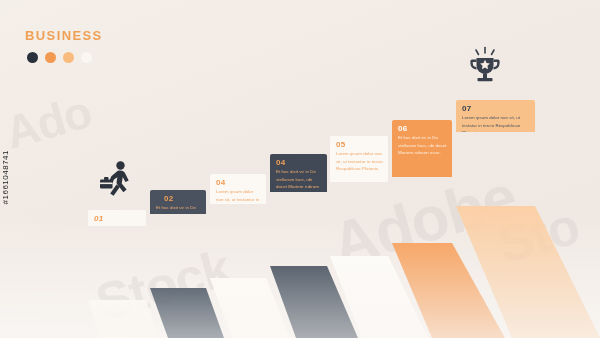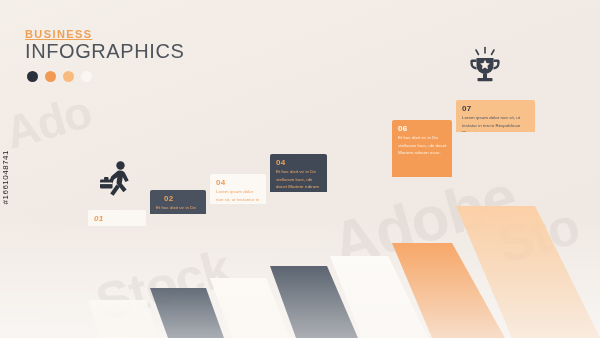--- a/index.html
+++ b/index.html
@@ -15,23 +15,22 @@
     overflow:hidden;
   }
   
   .floor {
     position:absolute; left:0; bottom:0; width:600px; height:120px;
     background:linear-gradient(180deg,rgba(255,255,255,0) 0%,rgba(255,255,255,.35) 60%,rgba(255,255,255,.55) 100%);
   }
   
   .header { position:absolute; left:25px; top:28px; }
   .kicker {
-    font-size:11px; font-weight:bold; letter-spacing:1.4px;
+    font-size:13px; font-weight:bold; letter-spacing:1.4px;
     color:#f0a055;
-    text-decoration:underline;
   }
   .title {
     font-size:20px; font-weight:normal; letter-spacing:.6px;
     color:#4e545c; margin-top:1px; line-height:1.05;
   }
   .dots { display:flex; gap:7px; margin-top:9px; margin-left:2px; }
   .dot { width:11px; height:11px; border-radius:50%; }
 
   
   .step { position:absolute; }
@@ -80,21 +79,20 @@
 
   <div class="floor"></div>
 
   <div class="wm-big wm-c">Ado</div>
   <div class="wm-big wm-b">Stock</div>
   <div class="wm-big wm-a">Adobe</div>
   <div class="wm-big wm-d">Sto</div>
 
   <div class="header">
     <div class="kicker">BUSINESS</div>
-    <div class="title">INFOGRAPHICS</div>
     <div class="dots">
       <span class="dot" style="background:#29313d"></span>
       <span class="dot" style="background:#f29a52"></span>
       <span class="dot" style="background:#f8bb7d"></span>
       <span class="dot" style="background:#faf6f2"></span>
     </div>
   </div>
 
   <div class="tread" style="left:0;bottom:0;width:600px;height:250px;">
     <svg width="600" height="250" viewBox="0 0 600 250">
@@ -204,20 +202,26 @@
     </svg>
   </div>
 
   <div class="step" style="left:392px;top:108px;width:60px;height:49px;">
     <div class="riser" style="height:57px;background:#f49c55;">
       <div class="num" style="left:6px;top:4px;color:#ffffff;">06</div>
       <div class="desc" style="left:6px;top:14px;right:5px;color:#fdf0e2;">Et hoc dixit vir in De stellarum luce, ubi docet Martem rubrum esse.</div>
     </div>
   </div>
 
+  <div class="step" style="left:330px;top:124px;width:58px;height:46px;">
+    <div class="riser" style="height:46px;background:#fcf9f5;">
+      <div class="num" style="left:6px;top:4px;color:#ef9a54;">05</div>
+      <div class="desc" style="left:6px;top:14px;right:5px;color:#f0a461;">Lorem ipsum dolor non sit, ut testantur in tercio Respublicae Platonis.</div>
+    </div>
+  </div>
 
   <div class="step" style="left:270px;top:142px;width:57px;height:38px;">
     <div class="riser" style="height:38px;background:#414957;">
       <div class="num" style="left:6px;top:4px;color:#f0a055;">04</div>
       <div class="desc" style="left:6px;top:14px;right:5px;color:#f3ad6c;">Et hoc dixit vir in De stellarum luce, ubi docet Martem rubrum esse.</div>
     </div>
   </div>
 
   <div class="step" style="left:210px;top:162px;width:56px;height:30px;">
     <div class="riser" style="height:30px;background:#fcf8f4;">

